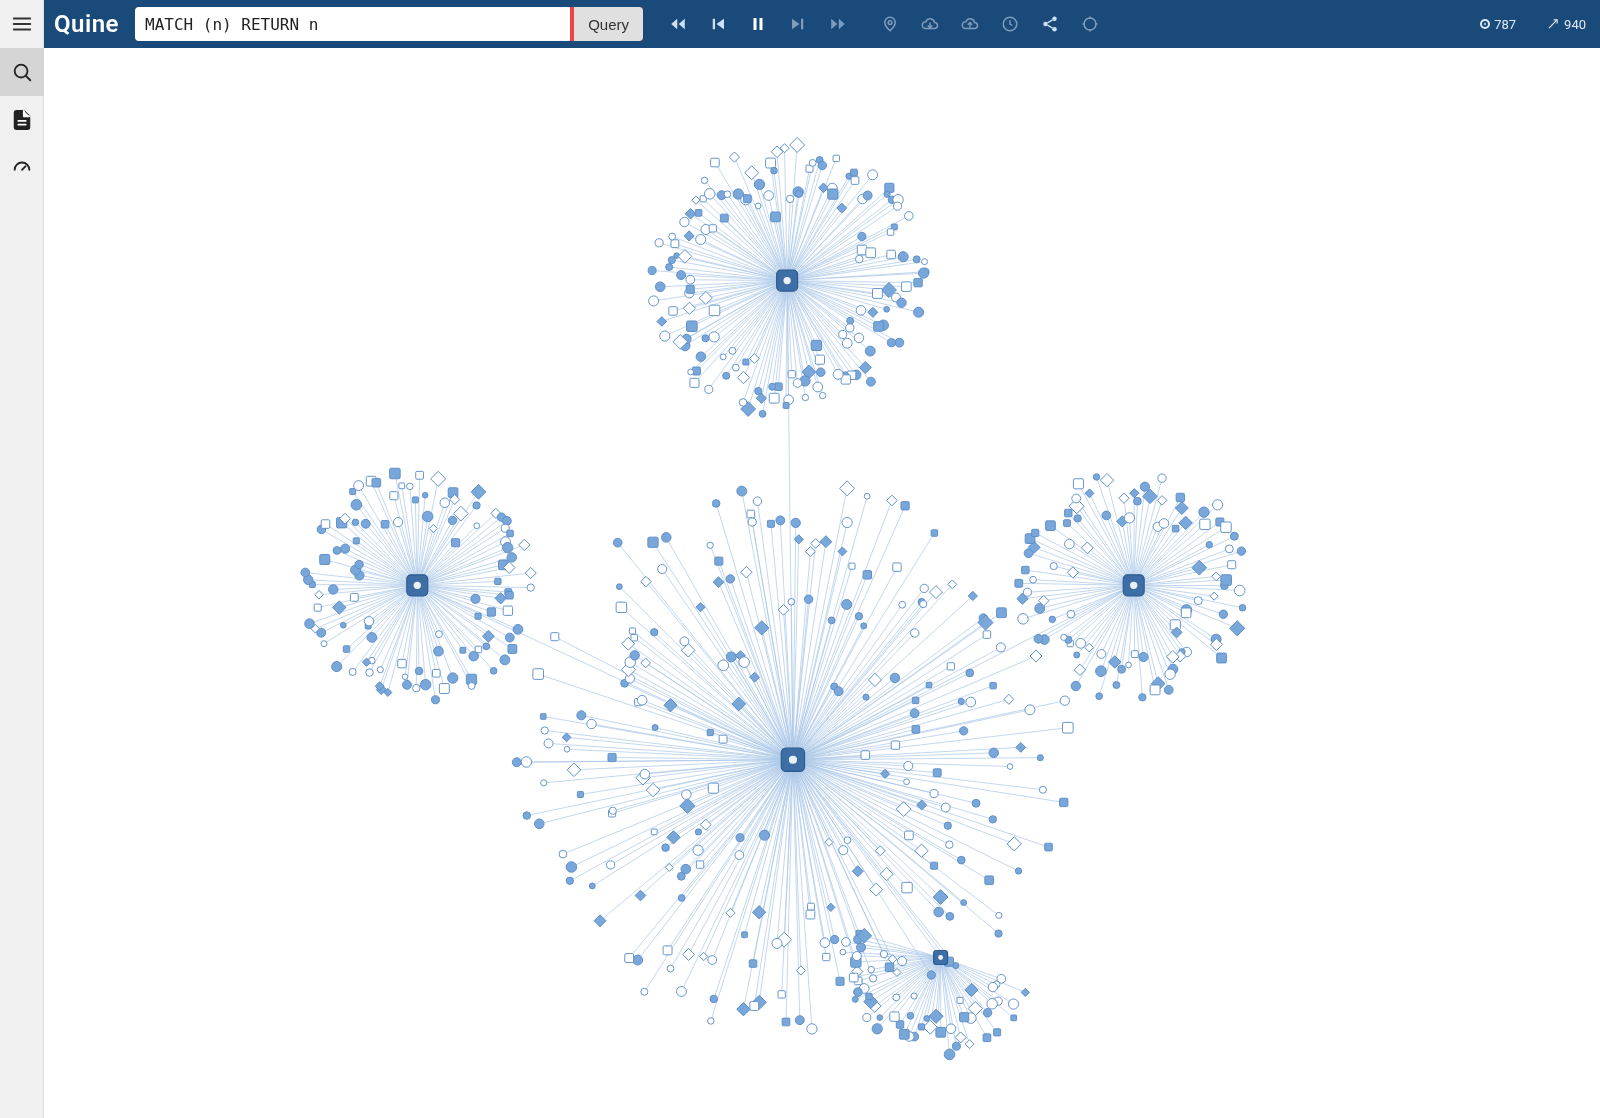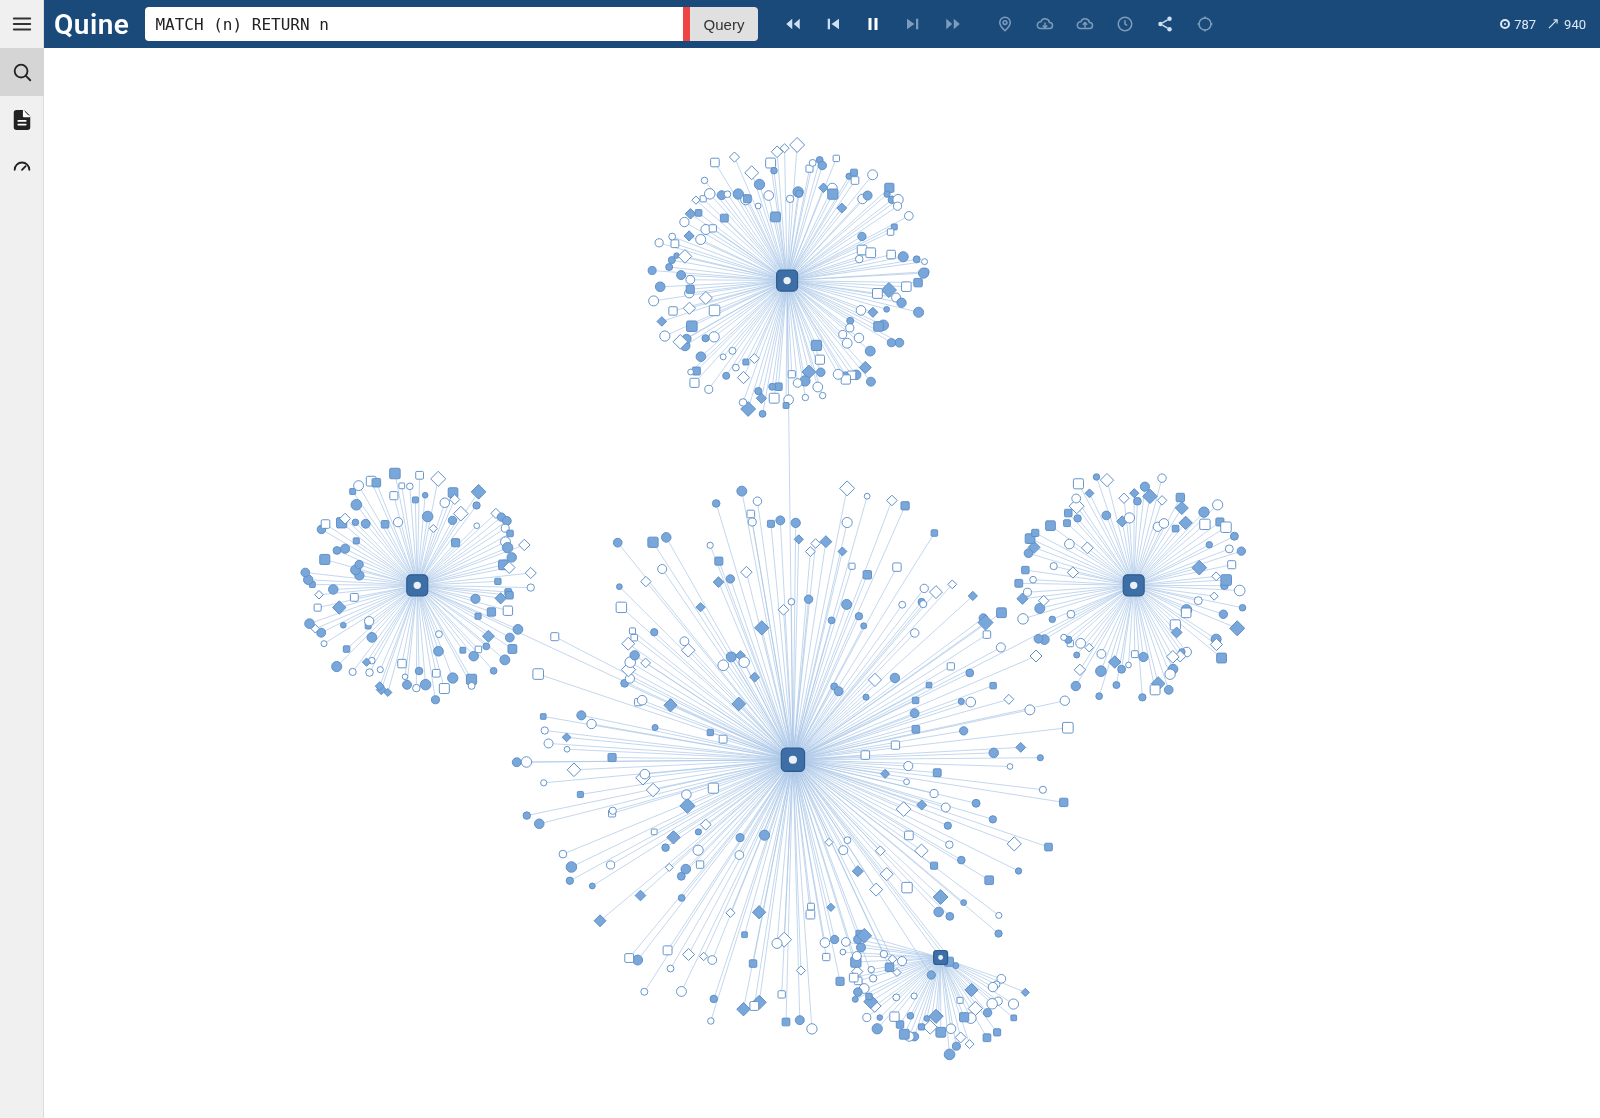--- a/index.html
+++ b/index.html
@@ -21,32 +21,32 @@
   
   .sidebar{width:44px;background:var(--sidebar-bg);display:flex;flex-direction:column;align-items:center;padding-top:0;border-right:1px solid #ddd;flex-shrink:0}
   .sb-hamburger{width:44px;height:48px;display:flex;align-items:center;justify-content:center;cursor:pointer;color:#333}
   .sb-item{width:44px;height:48px;display:flex;align-items:center;justify-content:center;cursor:pointer;color:#222}
   .sb-item.active{background:var(--sidebar-active)}
   .sb-item svg,.sb-hamburger svg{width:22px;height:22px;stroke:currentColor;fill:none;stroke-width:2;stroke-linecap:round;stroke-linejoin:round}
   
   .main{flex:1;display:flex;flex-direction:column;min-width:0}
   
   .topbar{height:48px;background:var(--brand-blue);display:flex;align-items:center;gap:8px;padding:0 14px 0 10px;color:#fff;flex-shrink:0}
-  .brand{font-weight:600;font-size:28px;letter-spacing:.5px;margin-right:8px;display:flex;align-items:center}
+  .brand{font-weight:600;font-size:24px;letter-spacing:.5px;margin-right:8px;display:flex;align-items:center}
   .brand .q{display:inline-flex;align-items:center}
-  .query-wrap{display:flex;align-items:stretch;height:34px;flex:0 0 auto;width:613px;border-radius:4px;overflow:hidden;background:#b91c1c}
+  .query-wrap{display:flex;align-items:stretch;height:34px;flex:0 0 auto;width:508px;border-radius:4px;overflow:hidden;background:#b91c1c}
   .query-input{flex:1;border:none;padding:0 10px;font-size:16px;font-family:monospace,Menlo,Consolas;color:#222;outline:none;background:#fff}
-  .query-btn{background:var(--query-btn);border:none;border-left:7px solid #ef4444;padding:0 14px;font-size:15px;color:#333;cursor:pointer}
+  .query-btn{background:var(--query-btn);border:none;border-left:4px solid #ef4444;padding:0 14px;font-size:15px;color:#333;cursor:pointer}
   .tb-controls{display:flex;align-items:center;gap:6px;margin-left:10px}
   .tb-btn{width:34px;height:34px;display:flex;align-items:center;justify-content:center;cursor:pointer;color:#cfe0f2;border-radius:4px}
   .tb-btn.active{color:#fff}
   .tb-btn.dim{opacity:.55}
   .tb-btn svg{width:18px;height:18px;fill:currentColor}
   .tb-spacer{flex:1}
-  .counters{display:flex;align-items:flex-start;gap:10px;font-size:13px;color:#dfe9f5}
+  .counters{display:flex;align-items:flex-start;gap:30px;font-size:13px;color:#dfe9f5}
   .counter{display:flex;align-items:center;gap:4px}
   .counter svg{width:14px;height:14px;fill:none;stroke:currentColor;stroke-width:2}
   .counter .dot{width:10px;height:10px;border-radius:50%;border:2px solid currentColor;display:inline-block;position:relative}
   .counter .dot::after{content:"";position:absolute;inset:2px;border-radius:50%;background:currentColor}
   
   .canvas-wrap{flex:1;position:relative;overflow:hidden;background:var(--canvas-bg)}
   svg.graph{position:absolute;inset:0;width:100%;height:100%}
   .edge{stroke:var(--edge);stroke-width:.6;fill:none}
   .hub{fill:var(--hub);stroke:#2a5a8f;stroke-width:1}
   .leaf{stroke:var(--node-stroke);stroke-width:.8}

